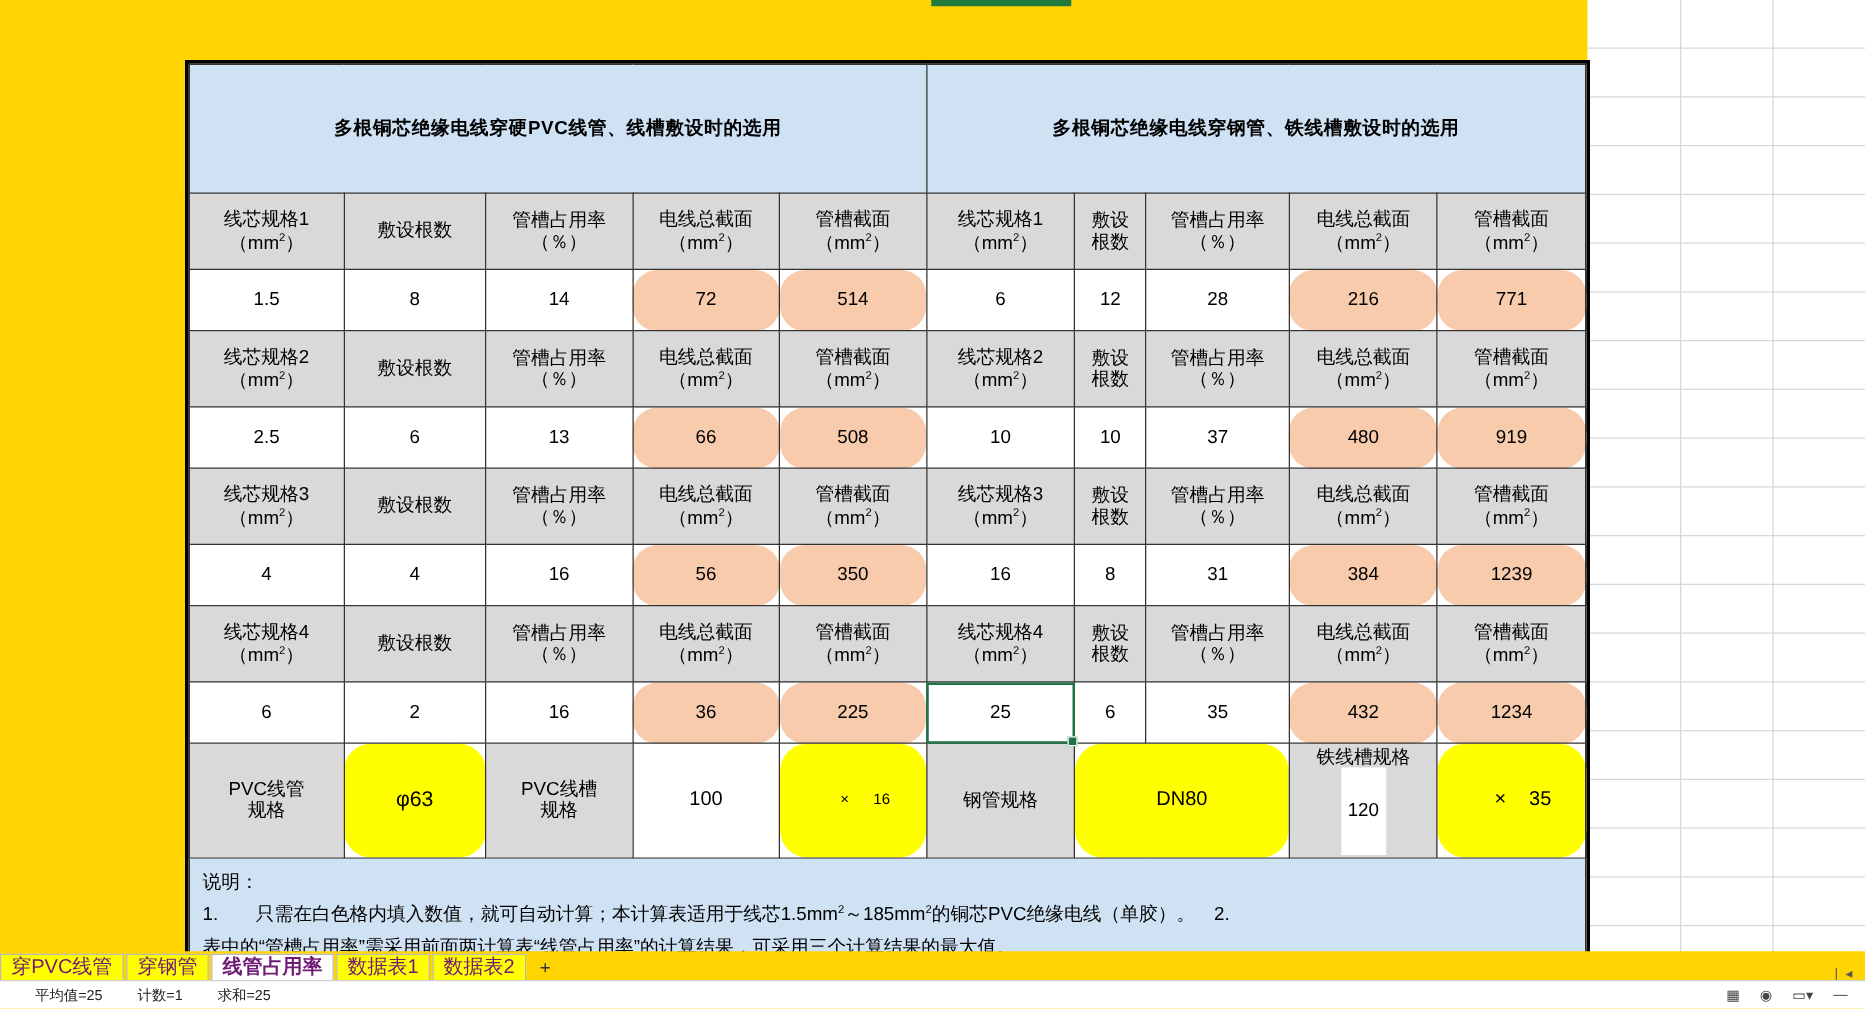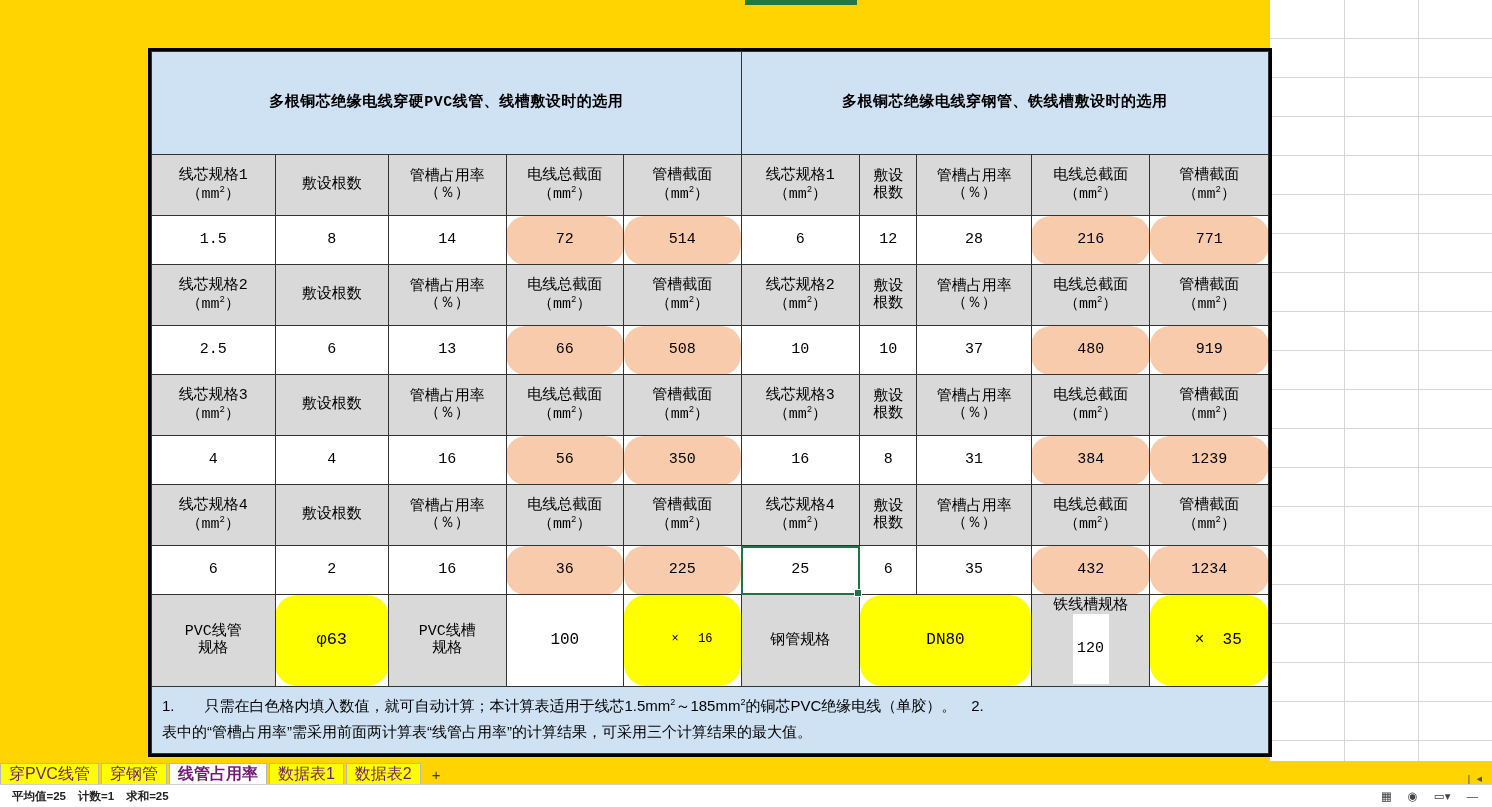--- a/index.html
+++ b/index.html
@@ -19,21 +19,21 @@
   .right-grid .row{height:38px;border-bottom:1px solid #d7d7d7;}
   .right-grid .vline{position:absolute;top:0;bottom:0;width:1px;background:#d7d7d7;}
 
   
   .sheet{
     position:absolute;left:148px;top:48px;width:1124px;
     border:3px solid #000;
     box-sizing:border-box;
     background:#fff;
   }
-  table.main{border-collapse:collapse;width:100%;table-layout:fixed;font-family:Liberation Mono, monospace;}
+  table.main{border-collapse:collapse;width:100%;table-layout:fixed;}
   table.main td{
     border:1px solid #333;
     text-align:center;
     vertical-align:middle;
     font-size:15px;
     color:#000;
     padding:2px 2px;
     line-height:1.15;
   }
   .title-cell{
@@ -82,21 +82,21 @@
     margin-left:auto;margin-right:10px;display:flex;align-items:center;gap:6px;
     color:#555;font-size:11px;
   }
   
   .statusbar{
     position:absolute;left:0;bottom:0;width:1492px;height:22px;
     background:#ffffff;border-top:1px solid #d0d0d0;
     display:flex;align-items:center;
     font-size:11.5px;color:#222;
   }
-  .statusbar .stat{margin-left:12px;font-weight:bold;}
+  .statusbar .stat{margin-left:28px;}
   .statusbar .right{margin-left:auto;display:flex;align-items:center;gap:16px;margin-right:14px;color:#444;}
   .scroll-h{
     position:absolute;right:0;bottom:22px;width:222px;height:16px;background:#f0f0f0;border-top:1px solid #d0d0d0;
   }
 </style>
 </head>
 <body>
 
 <div class="top-strip"></div>
 <div class="top-green"></div>
@@ -264,20 +264,21 @@
           <span style="display:inline-block;width:80px;text-align:center">铁线槽规格</span><span class="white" style="display:inline-block;width:36px;background:#fff;padding:26px 0;">120</span>
         </td>
         <td class="yellow" style="height:56px;font-size:16px">
           <span style="display:inline-block;width:46px;text-align:center">×</span><span>35</span>
         </td>
       </tr>
     </tbody>
   </table>
 
   <div class="note">
+    <p>说明：</p>
     <p><span>1.　　只需在白色格内填入数值，就可自动计算；本计算表适用于线芯1.5mm</span><sup>2</sup><span>～185mm</span><sup>2</sup><span>的铜芯PVC绝缘电线（单胶）。　2.</span></p>
     <p>表中的“管槽占用率”需采用前面两计算表“线管占用率”的计算结果，可采用三个计算结果的最大值。</p>
   </div>
 </div>
 
 <div class="scroll-h"></div>
 
 <div class="tabbar">
   <div class="tab">穿PVC线管</div>
   <div class="tab">穿钢管</div>

